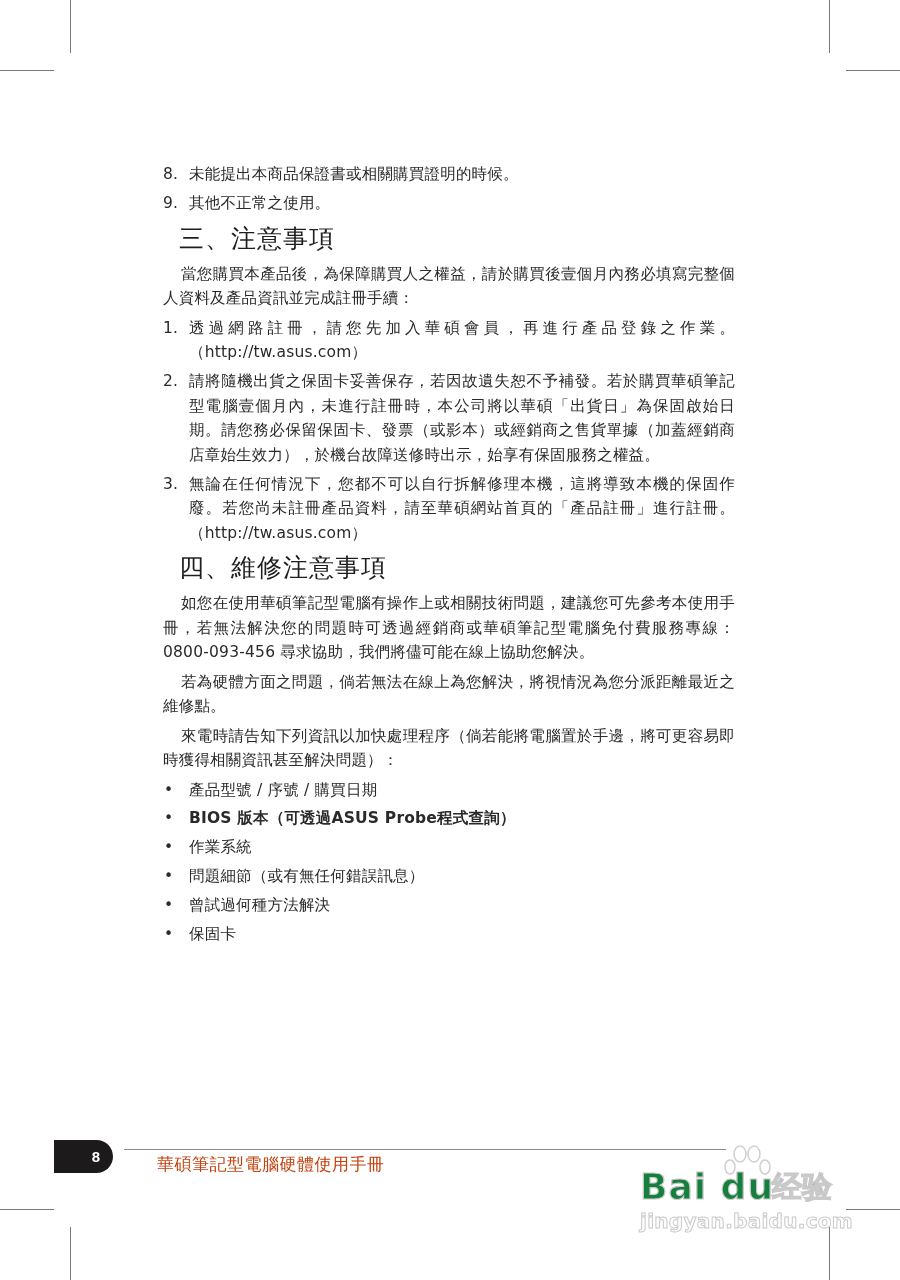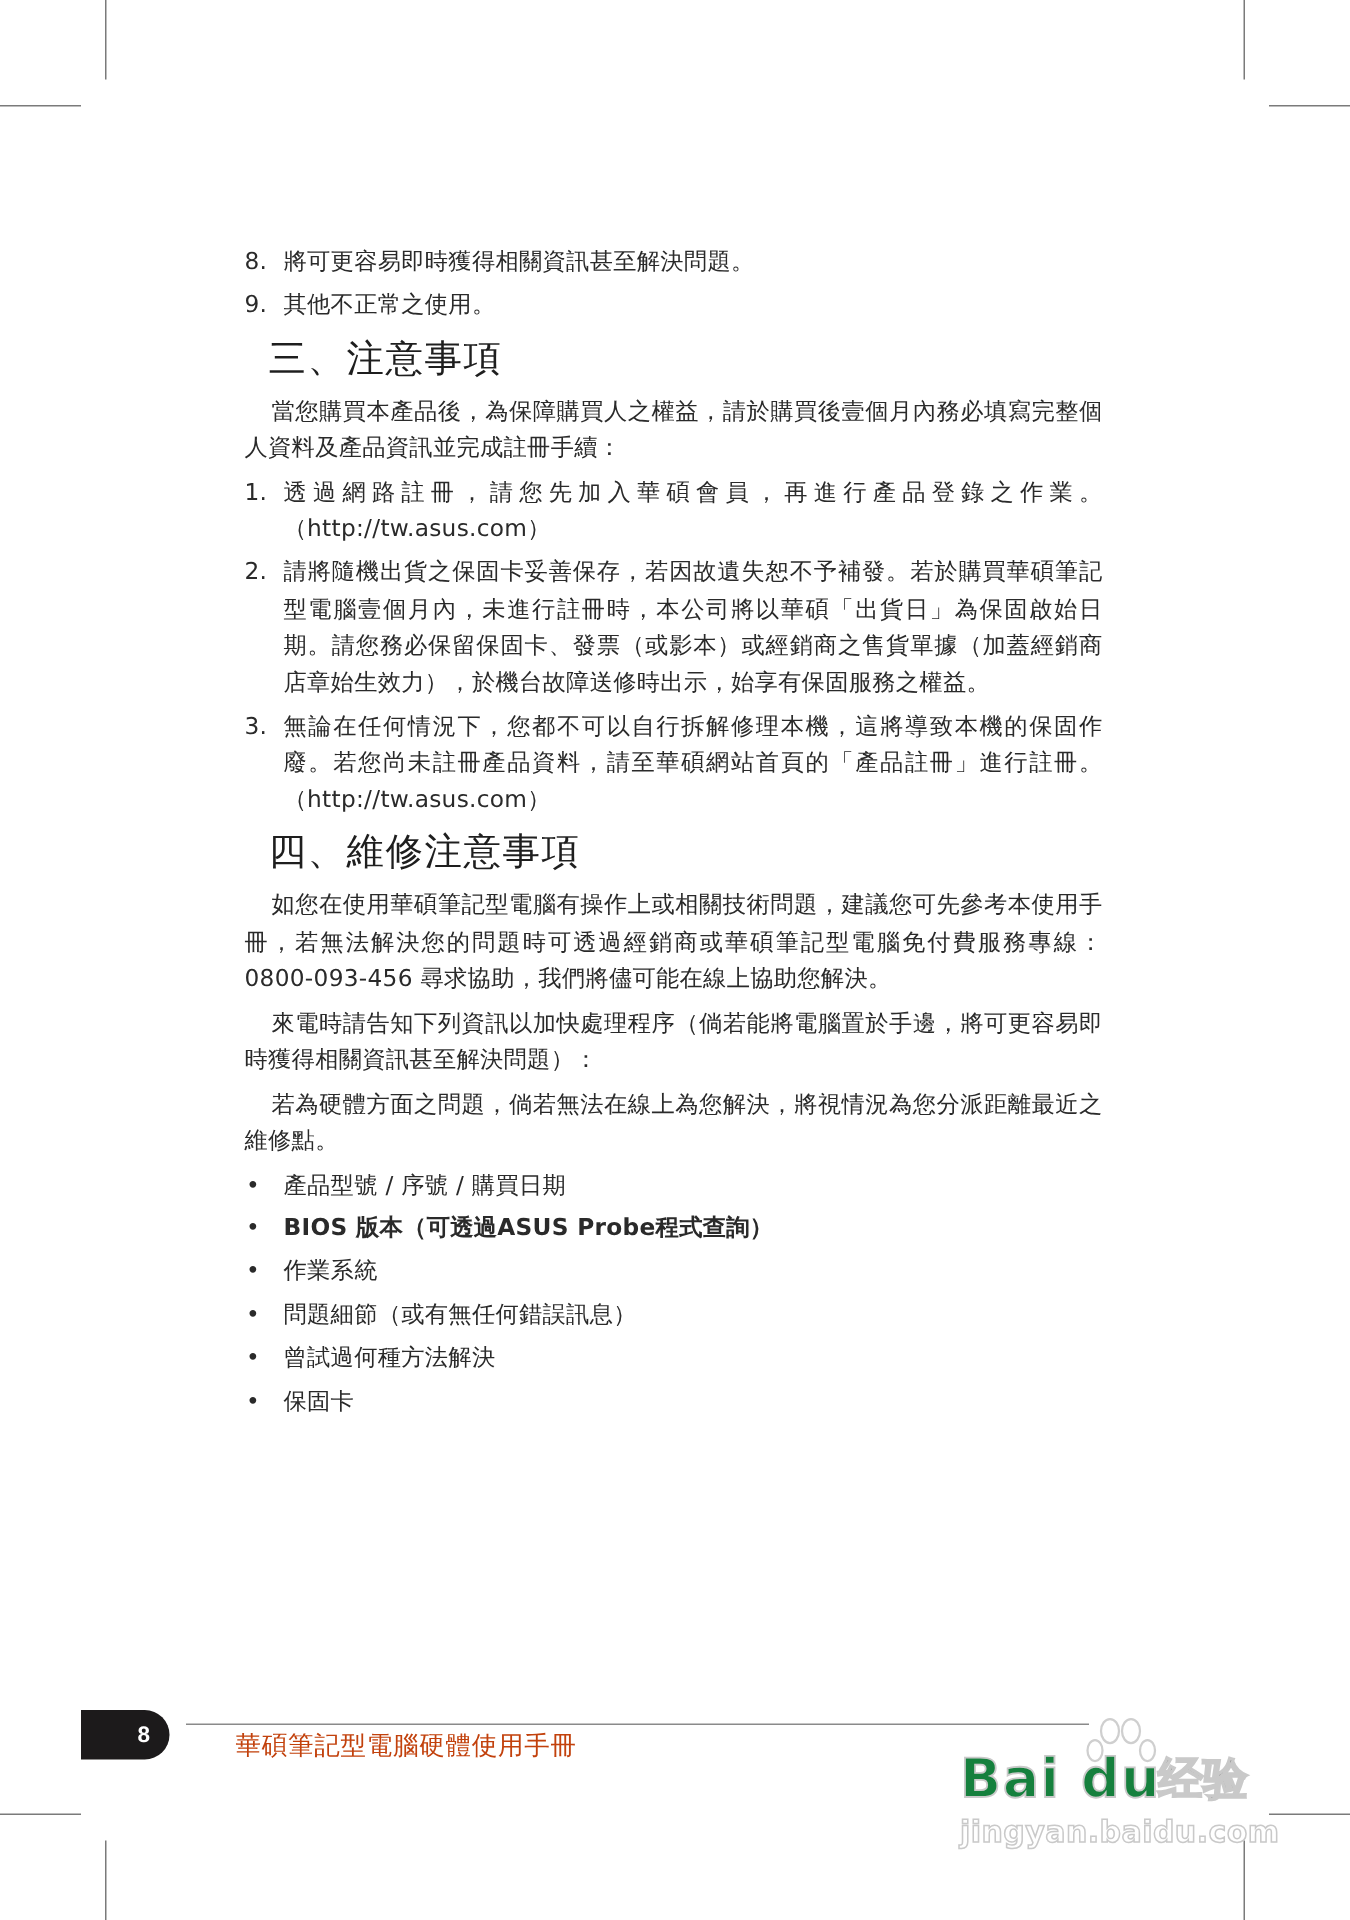--- a/index.html
+++ b/index.html
@@ -173,21 +173,21 @@
 <div class="crop h" style="left:0; top:1209px;"></div>
 <div class="crop v" style="left:70px; top:1227px;"></div>
 <div class="crop h" style="left:846px; top:1209px;"></div>
 <div class="crop v" style="left:829px; top:1227px;"></div>
 
 <div class="content">
 
   <ol class="numlist">
     <li>
       <span class="num">8.</span>
-      <span>將可更容易即時獲得相關資訊甚至解決問題。</span>
+      <span>未能提出本商品保證書或相關購買證明的時候。</span>
     </li>
     <li>
       <span class="num">9.</span>
       <span>其他不正常之使用。</span>
     </li>
   </ol>
 
   <h2 class="heading">三、注意事項</h2>
   <p class="para">當您購買本產品後，為保障購買人之權益，請於購買後壹個月內務必填寫完整個人資料及產品資訊並完成註冊手續：</p>
 
@@ -201,22 +201,22 @@
       <span>請將隨機出貨之保固卡妥善保存，若因故遺失恕不予補發。若於購買華碩筆記型電腦壹個月內，未進行註冊時，本公司將以華碩「出貨日」為保固啟始日期。請您務必保留保固卡、發票（或影本）或經銷商之售貨單據（加蓋經銷商店章始生效力），於機台故障送修時出示，始享有保固服務之權益。</span>
     </li>
     <li>
       <span class="num">3.</span>
       <span>無論在任何情況下，您都不可以自行拆解修理本機，這將導致本機的保固作廢。若您尚未註冊產品資料，請至華碩網站首頁的「產品註冊」進行註冊。（http://tw.asus.com）</span>
     </li>
   </ol>
 
   <h2 class="heading">四、維修注意事項</h2>
   <p class="para">如您在使用華碩筆記型電腦有操作上或相關技術問題，建議您可先參考本使用手冊，若無法解決您的問題時可透過經銷商或華碩筆記型電腦免付費服務專線：0800-093-456 尋求協助，我們將儘可能在線上協助您解決。</p>
+  <p class="para">若為硬體方面之問題，倘若無法在線上為您解決，將視情況為您分派距離最近之維修點。</p>
   <p class="para">來電時請告知下列資訊以加快處理程序（倘若能將電腦置於手邊，將可更容易即時獲得相關資訊甚至解決問題）：</p>
-  <p class="para">若為硬體方面之問題，倘若無法在線上為您解決，將視情況為您分派距離最近之維修點。</p>
 
   <ul class="bullets">
     <li>
       <span class="dot">•</span>
       <span>產品型號 / 序號 / 購買日期</span>
     </li>
     <li>
       <span class="dot">•</span>
       <span class="bold-latin">BIOS 版本（可透過ASUS Probe程式查詢）</span>
     </li>

